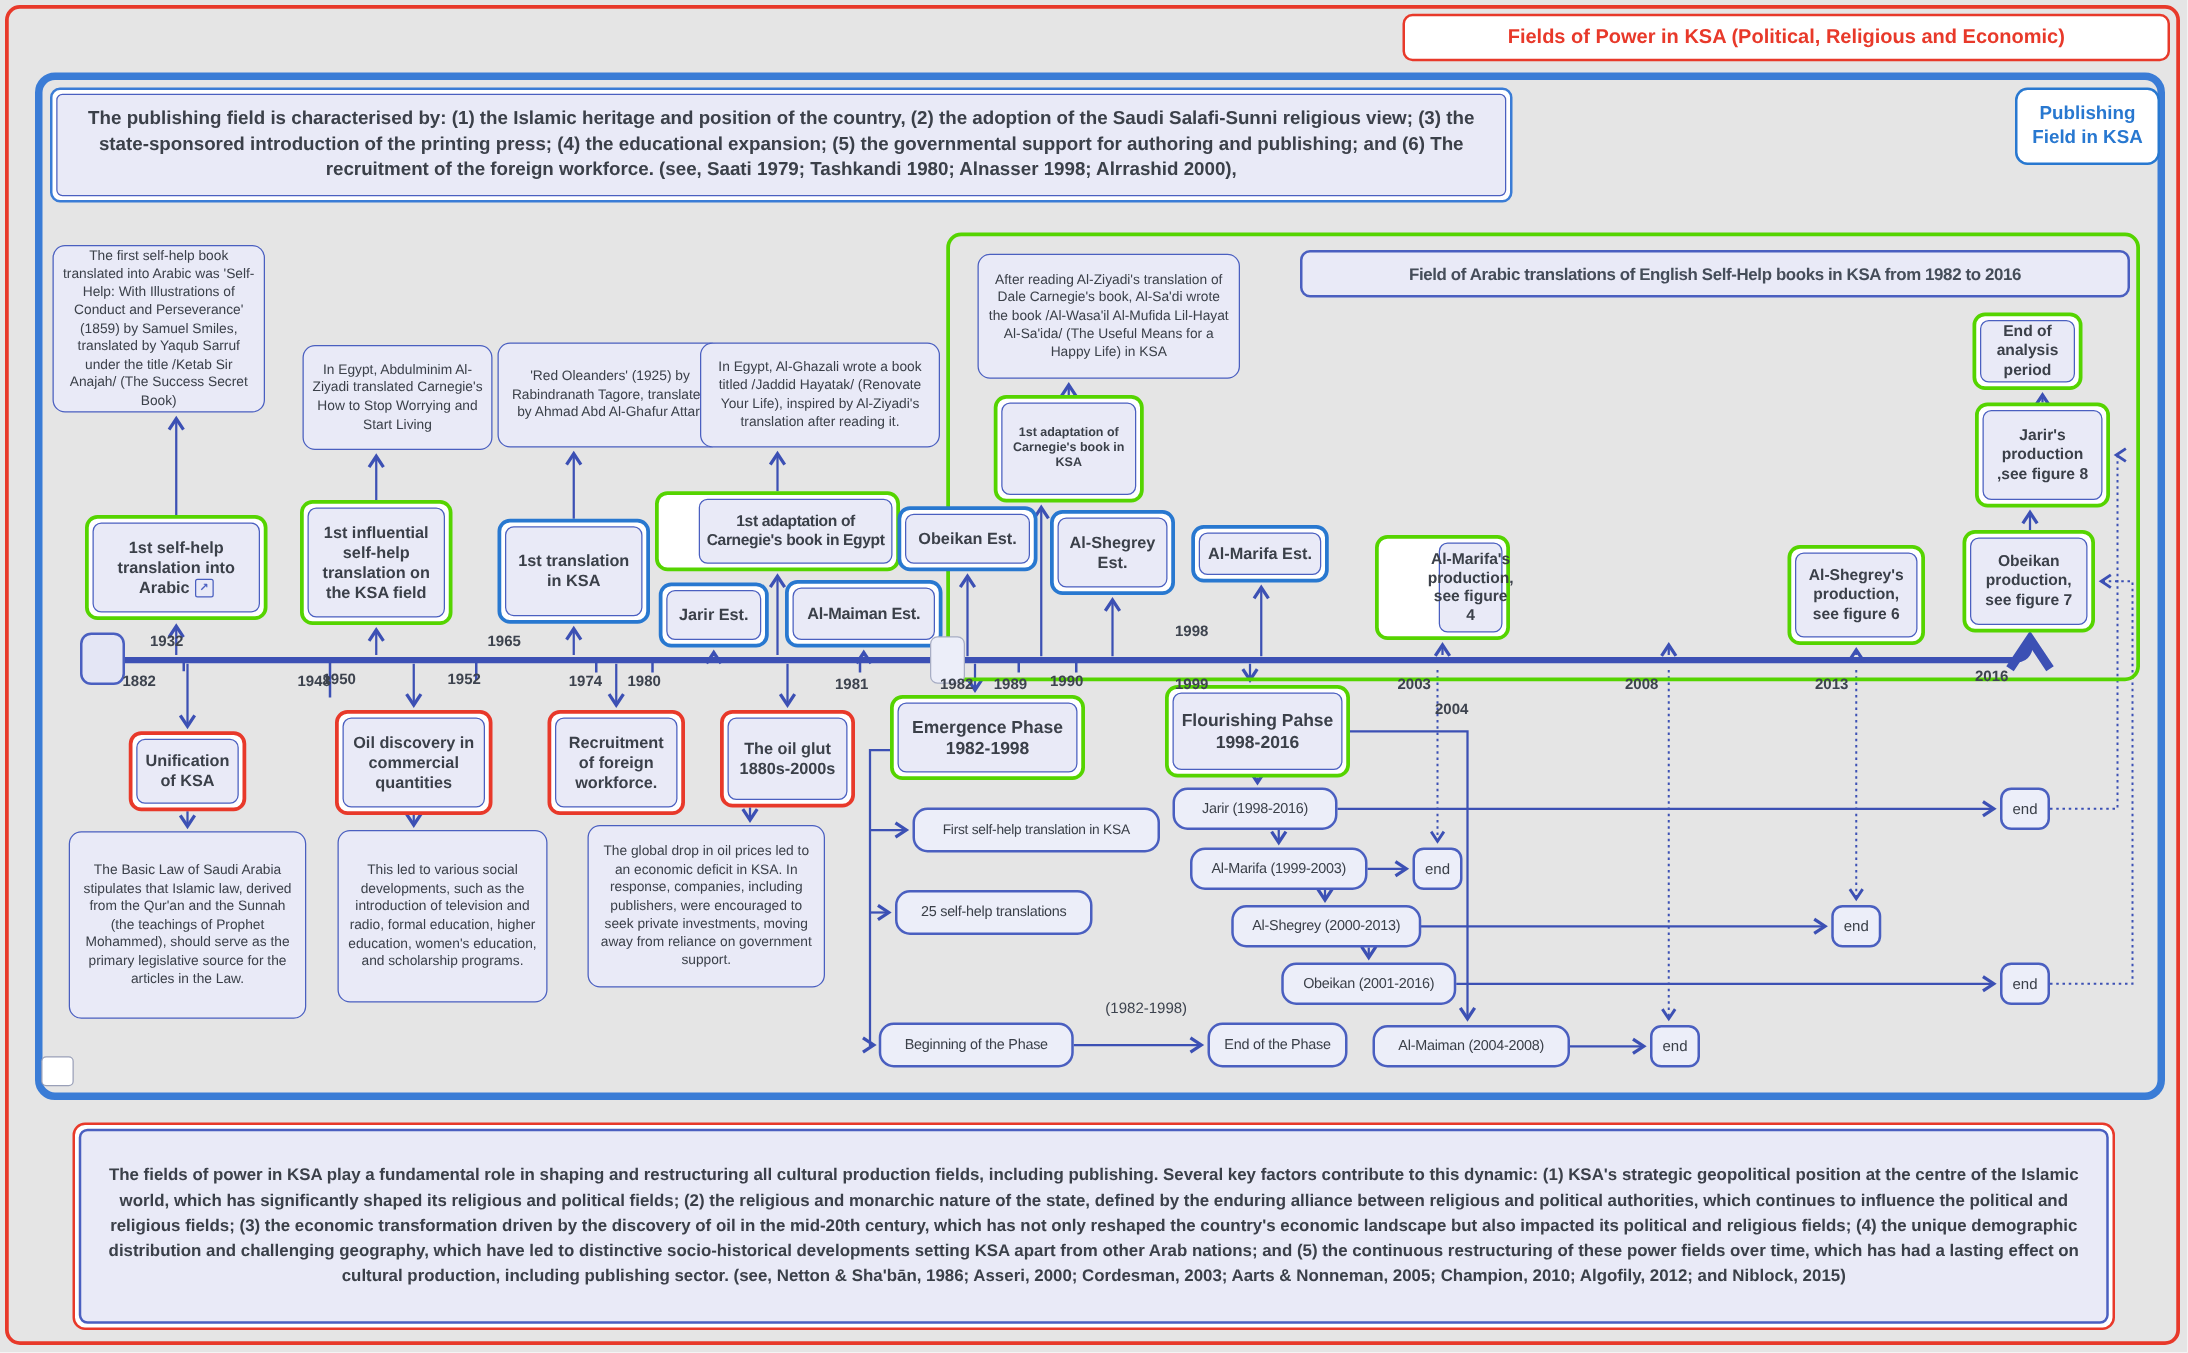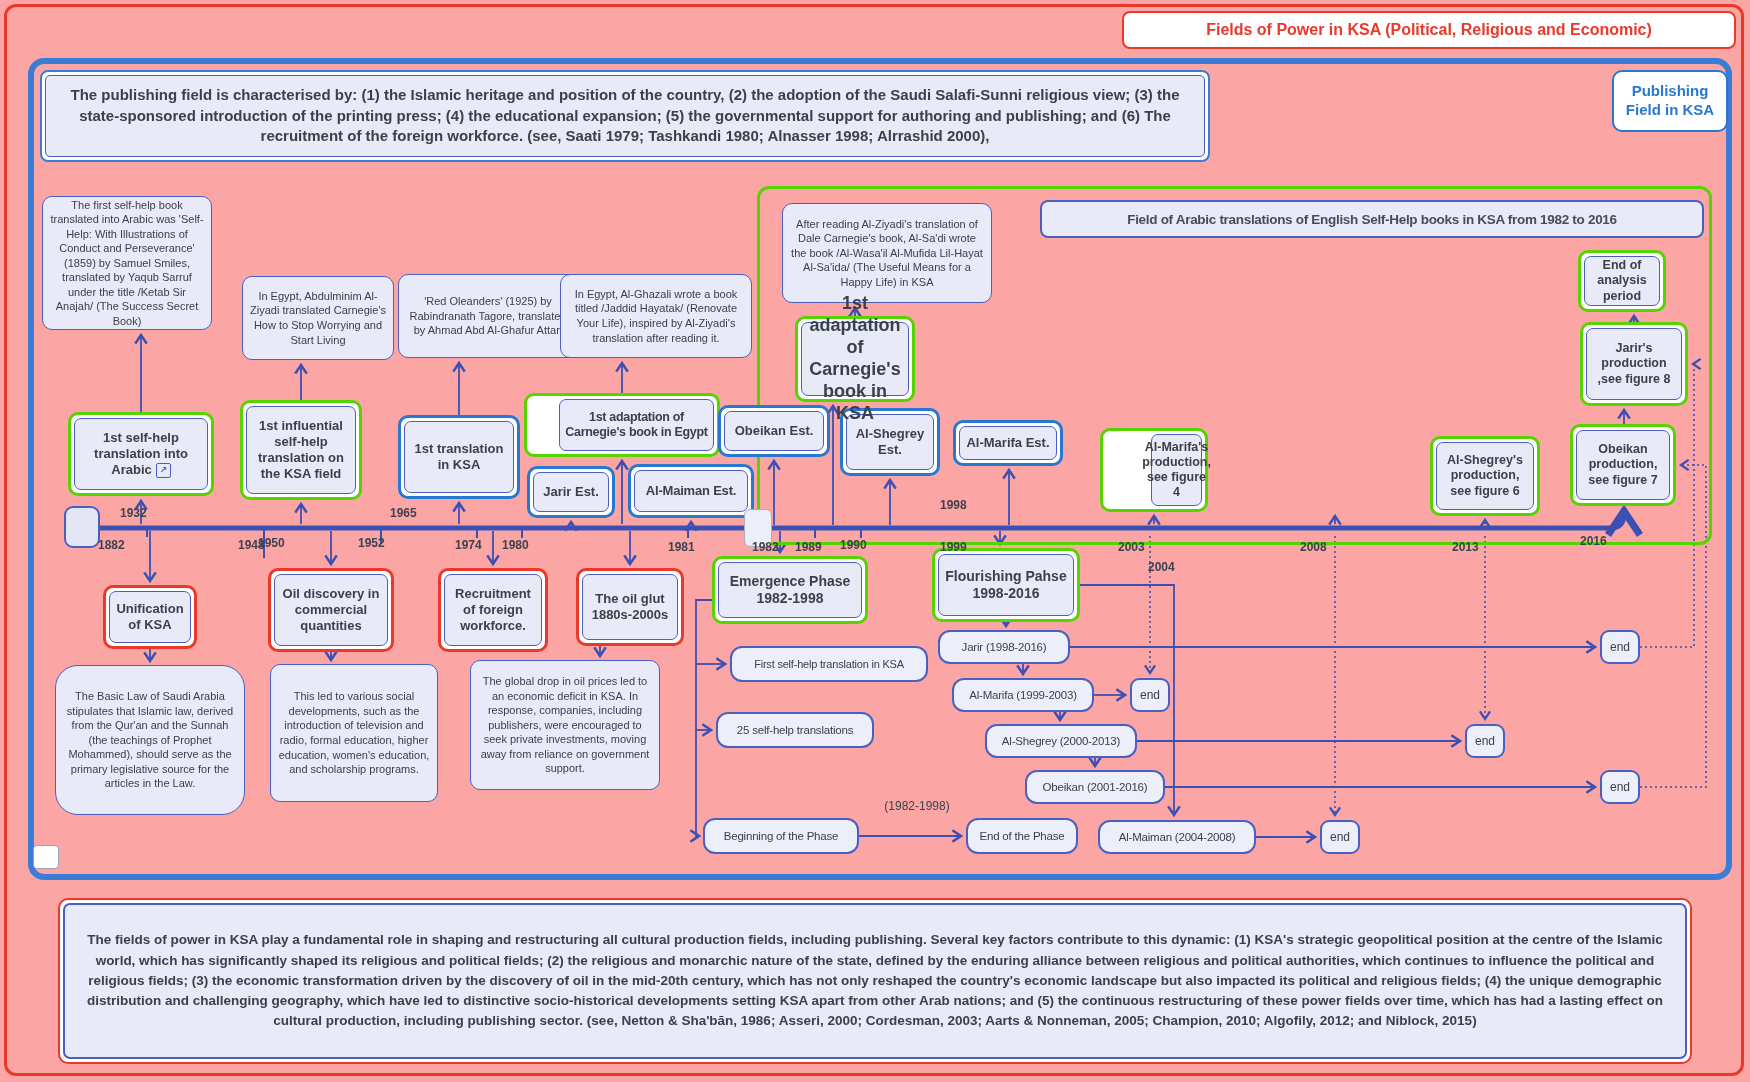--- a/index.html
+++ b/index.html
@@ -1,16 +1,16 @@
 <!DOCTYPE html>
 <html><head>
 <meta charset="utf-8">
 <style>
   html,body{margin:0;padding:0;background:#fff;font-family:"Liberation Sans","DejaVu Sans",sans-serif;}
-  #stage{position:relative;width:1750px;height:1082px;background:#fca5a5;overflow:hidden;}
+  #stage{position:relative;width:1750px;height:1082px;background:#e5e5e5;overflow:hidden;}
   .abs{position:absolute;box-sizing:border-box;}
   .ctr{display:flex;align-items:center;justify-content:center;text-align:center;}
   
   .page-frame{border:3px solid #e8392a;border-radius:12px;}
   .blue-frame{border:6px solid #3a7cd6;border-radius:16px;}
   .green-frame{border:3.5px solid #55d400;border-radius:12px;}
   
   .plain{border:1.8px solid #4a5fc0;border-radius:10px;background:#e9eaf7;color:#3b4049;
          font-size:11px;line-height:1.32;padding:6px 7px;}
   
@@ -163,21 +163,21 @@
   <div class="abs shell sb" style="left:718px;top:405px;width:112px;height:52px;">
     <div class="core">Obeikan Est.</div>
   </div>
   <div class="abs shell sb" style="left:840px;top:408px;width:100px;height:68px;">
     <div class="core">Al-Shegrey Est.</div>
   </div>
   <div class="abs shell sb" style="left:953px;top:420px;width:110px;height:46px;">
     <div class="core">Al-Marifa Est.</div>
   </div>
   <div class="abs shell sg" style="left:795px;top:316px;width:120px;height:86px;">
-    <div class="core" style="font-size:18px;">1st adaptation of Carnegie's book in KSA</div>
+    <div class="core" style="font-size:10px;">1st adaptation of Carnegie's book in KSA</div>
   </div>
 
   <div class="abs shell sg" style="left:1100px;top:428px;width:108px;height:84px;padding-left:48px;">
     <div class="core" style="font-size:12.5px;">Al-Marifa's production, see figure 4</div>
   </div>
   <div class="abs shell sg" style="left:1430px;top:436px;width:110px;height:80px;">
     <div class="core" style="font-size:12.5px;">Al-Shegrey's production, see figure 6</div>
   </div>
   <div class="abs shell sg" style="left:1570px;top:424px;width:106px;height:82px;">
     <div class="core" style="font-size:12.5px;">Obeikan production, see figure 7</div>
@@ -195,21 +195,21 @@
   <div class="abs shell sr" style="left:268px;top:568px;width:126px;height:84px;">
     <div class="core">Oil discovery in commercial quantities</div>
   </div>
   <div class="abs shell sr" style="left:438px;top:568px;width:110px;height:84px;">
     <div class="core">Recruitment of foreign workforce.</div>
   </div>
   <div class="abs shell sr" style="left:576px;top:568px;width:108px;height:78px;">
     <div class="core">The oil glut 1880s-2000s</div>
   </div>
 
-  <div class="abs plain ctr" style="left:55px;top:665px;width:190px;height:150px;border-radius:23px;">
+  <div class="abs plain ctr" style="left:55px;top:665px;width:190px;height:150px;">
       <span>The Basic Law of Saudi Arabia stipulates that Islamic law, derived from the Qur'an and the Sunnah (the teachings of Prophet Mohammed), should serve as the primary legislative source for the articles in the Law.</span>
     </div>
   <div class="abs plain ctr" style="left:270px;top:664px;width:168px;height:138px;">
       <span>This led to various social developments, such as the introduction of television and radio, formal education, higher education, women's education, and scholarship programs.</span>
     </div>
   <div class="abs plain ctr" style="left:470px;top:660px;width:190px;height:130px;">
       <span>The global drop in oil prices led to an economic deficit in KSA. In response, companies, including publishers, were encouraged to seek private investments, moving away from reliance on government support.</span>
     </div>
 
   <div class="abs shell sg" style="left:712px;top:556px;width:156px;height:68px;">

